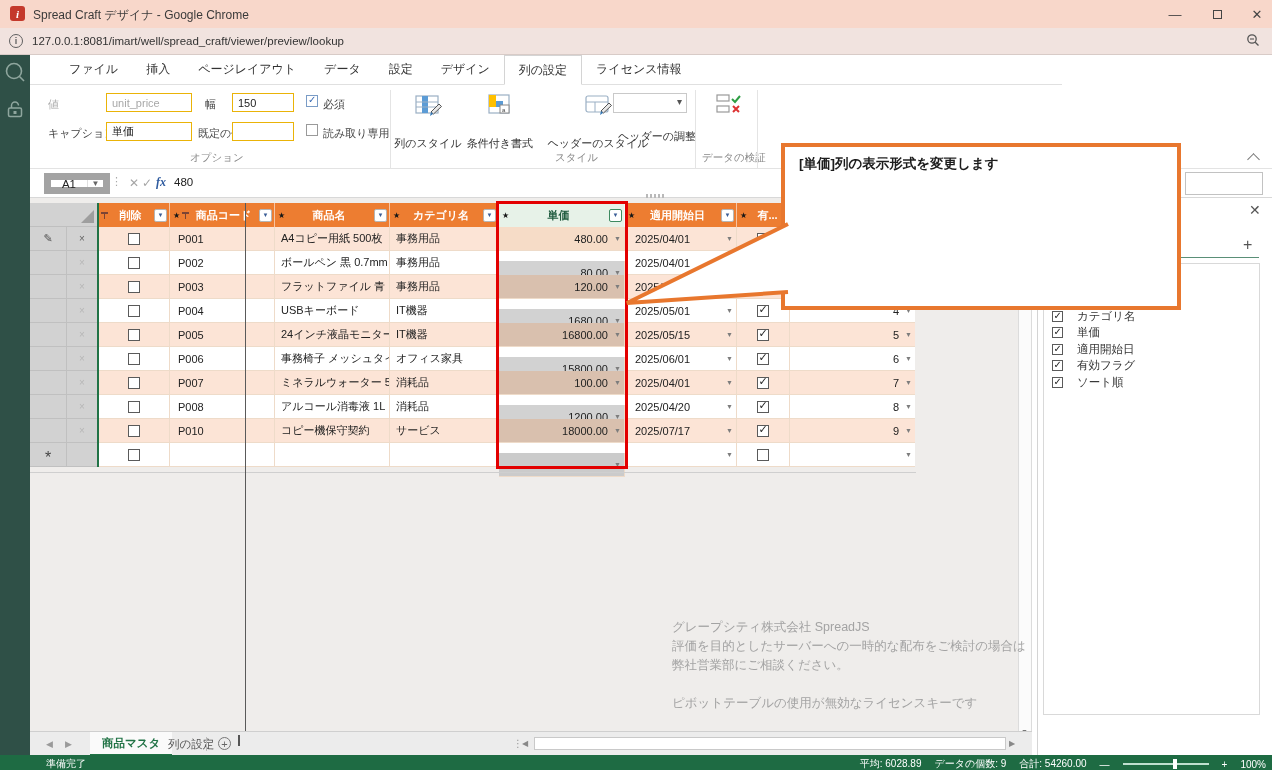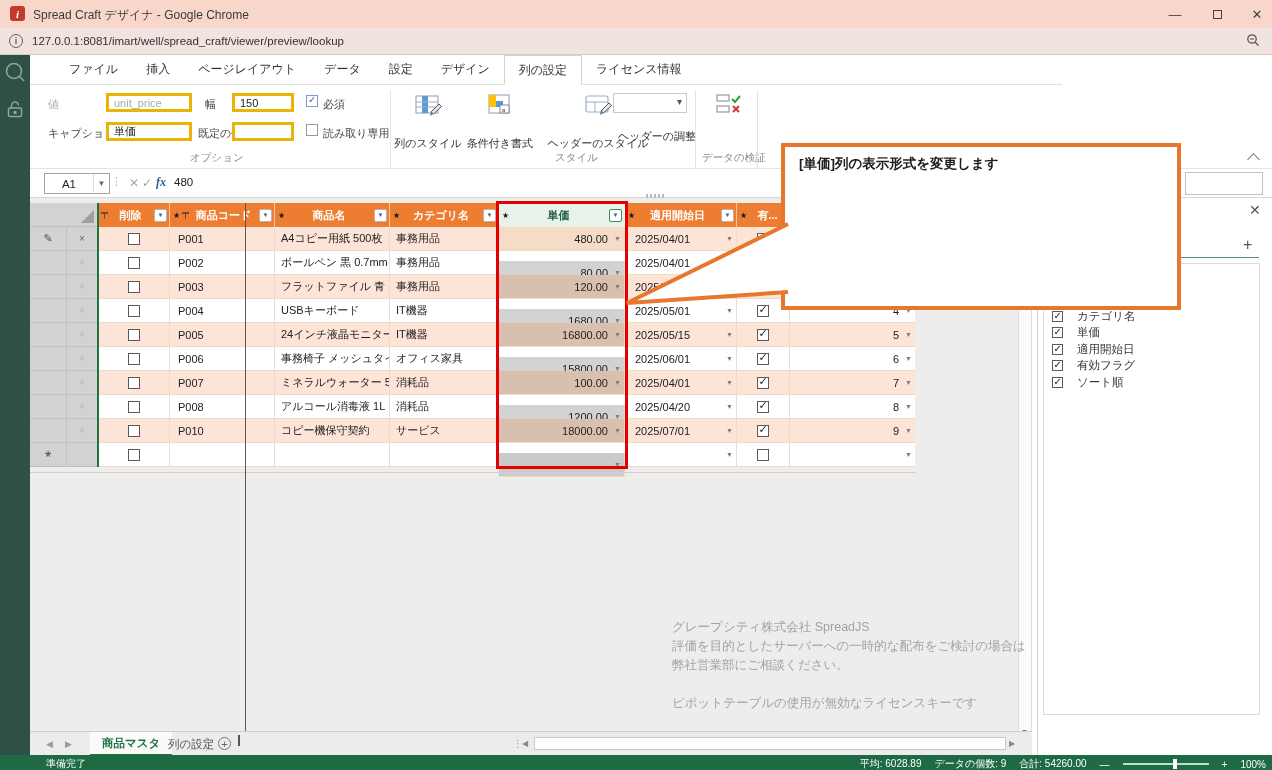--- a/index.html
+++ b/index.html
@@ -29,37 +29,37 @@
 
   
   .menubar{position:absolute;left:30px;top:55px;width:1032px;height:30px;background:#fff;display:flex;align-items:stretch;padding-left:25px;border-bottom:1px solid #e0e0e0;}
   .mtab{display:flex;align-items:center;padding:0 14px;font-size:12px;color:#333;}
   .mtab.active{border:1px solid #d4d4d4;border-bottom:1px solid #fff;margin-bottom:-1px;background:#fff;z-index:3;}
 
   
   .ribbon{position:absolute;left:30px;top:85px;width:1242px;height:84px;background:#fff;border-bottom:1px solid #e3e3e3;font-size:11px;}
   .rb-lab{position:absolute;color:#444;}
   .rb-lab.dis{color:#a9a9a9;}
-  .rb-input{position:absolute;height:19px;border:3px solid #eab308;background:#fff;font-size:11px;padding:0 5px;color:#222;
+  .rb-input{position:absolute;height:19px;border:1px solid #eab308;background:#fff;font-size:11px;padding:0 5px;color:#222;
     font-family:"Liberation Sans","DejaVu Sans",sans-serif;}
   .rb-input.dis{color:#a8a8a8;}
   .rb-cb{position:absolute;width:12px;height:12px;border:1.2px solid #9a9a9a;background:#fff;}
   .rb-cb.checked{border-color:#7a9cc6;}
   .rb-cb.checked::after{content:"✓";position:absolute;left:1px;top:-2px;font-size:10px;color:#3b6cb4;font-weight:bold;}
   .rb-grouplab{position:absolute;color:#8a8a8a;font-size:10.5px;}
   .rb-sep{position:absolute;top:6px;width:1px;height:150px;background:#e4e4e4;height:152px;top:5px;}
   .rb-bigbtn{position:absolute;top:7px;display:flex;flex-direction:column;align-items:center;gap:16px;}
   .rb-bigbtn .blab{font-size:11px;color:#333;white-space:nowrap;}
   .rb-combo{position:absolute;width:74px;height:20px;border:1px solid #c9c9c9;background:#fff;}
   .rb-combo::after{content:"▾";position:absolute;right:4px;top:2px;font-size:10px;color:#555;}
   .ribbon-collapse{position:absolute;left:1249px;top:155px;width:9px;height:9px;border-top:1.6px solid #777;border-right:1.6px solid #777;transform:rotate(-45deg);}
 
   
   .fbar{position:absolute;left:30px;top:169px;width:1242px;height:29px;background:#fff;border-bottom:1px solid #d8d8d8;}
-  .namebox{position:absolute;left:14px;top:4px;width:66px;height:21px;border:1px solid #a3a3a3;display:flex;align-items:center;}
+  .namebox{position:absolute;left:14px;top:4px;width:66px;height:21px;border:7px solid #a3a3a3;display:flex;align-items:center;}
   .namebox .nb-ref{flex:1;text-align:center;font-size:11.5px;color:#222;}
   .namebox .nb-dd{width:16px;height:100%;border-left:1px solid #e0e0e0;display:flex;align-items:center;justify-content:center;font-size:8px;color:#666;}
   .f-dots{position:absolute;left:81px;top:6px;color:#aaa;font-size:11px;letter-spacing:0;}
   .f-x{position:absolute;left:99px;top:7px;color:#a5a5a5;font-size:12px;}
   .f-ck{position:absolute;left:112px;top:7px;color:#a5a5a5;font-size:12px;}
   .f-fx{position:absolute;left:126px;top:6px;color:#2f5b9f;font:italic bold 12px "Liberation Serif",serif;}
   .f-val{position:absolute;left:144px;top:7px;font-size:11.5px;color:#222;}
   .panel-search{position:absolute;left:1155px;top:3px;width:78px;height:23px;border:1px solid #c2c2c2;background:#fff;}
   .grid-drag-dots{position:absolute;left:616px;top:25px;width:20px;height:4px;
     background:repeating-linear-gradient(90deg,#b9b9b9 0 2px,transparent 2px 4px);}
@@ -557,21 +557,21 @@
               <span class="cb"></span>
             </div>
     <div class="cell c-code">P010</div>
     <div class="cell c-name">コピー機保守契約</div>
     <div class="cell c-cat">サービス</div>
     <div class="cell c-price">
               <span class="val">18000.00</span>
               <span class="dd"></span>
             </div>
     <div class="cell c-date">
-              <span class="val">2025/07/01</span>
+              <span class="val">2025/07/17</span>
               <span class="dd"></span>
             </div>
     <div class="cell c-act">
               <span class="cb checked"></span>
             </div>
     <div class="cell c-sort">
               <span class="val">9</span>
               <span class="dd"></span>
             </div>
   </div>

